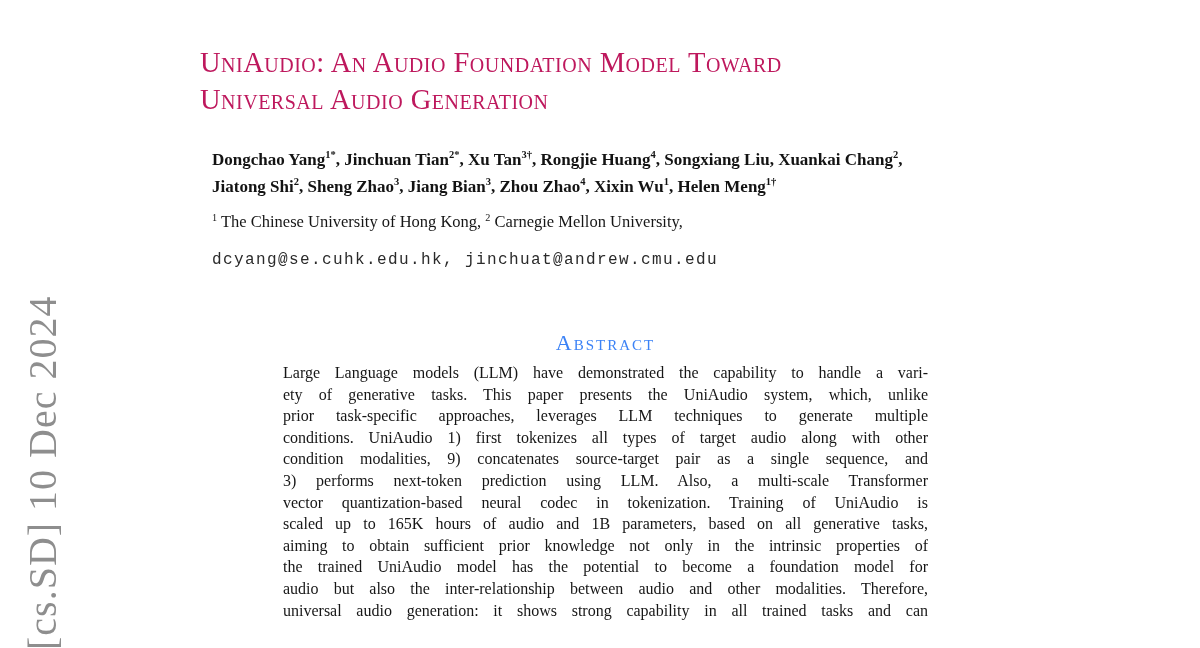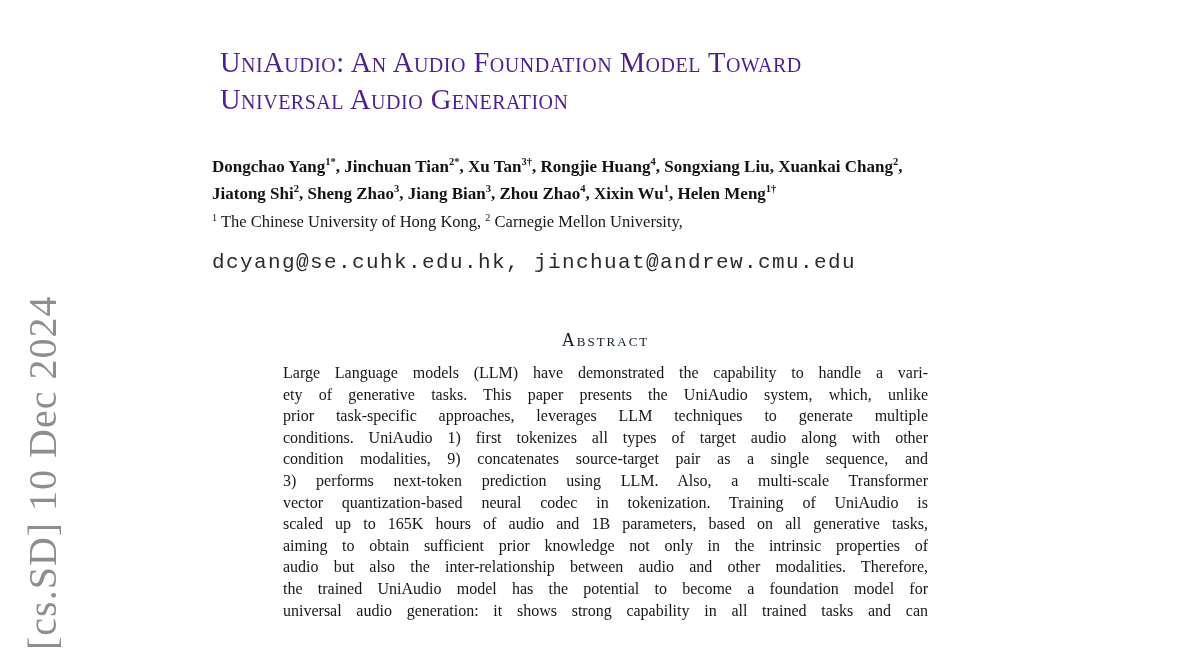--- a/index.html
+++ b/index.html
@@ -20,66 +20,66 @@
     transform: rotate(-90deg);
     font-size: 40px;
     line-height: 42px;
     letter-spacing: 1px;
     white-space: nowrap;
     font-family: "Liberation Serif", serif;
   }
 
   .title {
     position: absolute;
-    left: 220px; top: 44px;
+    left: 200px; top: 44px;
     font-variant: small-caps;
     font-size: 28.5px;
     line-height: 37px;
     letter-spacing: 0.5px;
     font-weight: 400;
-    color: #4c1d95;
+    color: #be185d;
   }
 
   .authors {
     position: absolute;
-    left: 212px; top: 154px;
+    left: 212px; top: 147px;
     font-size: 17px;
     font-weight: 700;
     line-height: 26.5px;
     color: #131313;
   }
   sup { font-size: 62%; line-height: 0; vertical-align: super; }
 
   .affils {
     position: absolute;
     left: 212px; top: 210px;
     font-size: 16.5px;
     font-weight: 400;
     line-height: 23px;
   }
 
   .emails {
     position: absolute;
     left: 212px; top: 251px;
     font-family: "Liberation Mono", monospace;
-    font-size: 21px;
+    font-size: 16px;
     letter-spacing: 1.4px;
     color: #2a2a2a;
     white-space: nowrap;
   }
 
   .abs-head {
     position: absolute;
     left: 283px; top: 330px;
     width: 645px;
     text-align: center;
     font-variant: small-caps;
-    font-size: 18px;
+    font-size: 22px;
     letter-spacing: 2px;
-    color: #0f172a;
+    color: #3b82f6;
   }
 
   .abstract {
     position: absolute;
     left: 283px; top: 362px;
     width: 645px;
     font-size: 16px;
   }
   .abs-line {
     text-align: justify;
@@ -117,18 +117,18 @@
   <div class="abstract">
       <div class="abs-line">Large Language models (LLM) have demonstrated the capability to handle a vari-</div>
       <div class="abs-line">ety of generative tasks. This paper presents the UniAudio system, which, unlike</div>
       <div class="abs-line">prior task-specific approaches, leverages LLM techniques to generate multiple</div>
       <div class="abs-line">conditions. UniAudio 1) first tokenizes all types of target audio along with other</div>
       <div class="abs-line">condition modalities, 9) concatenates source-target pair as a single sequence, and</div>
       <div class="abs-line">3) performs next-token prediction using LLM. Also, a multi-scale Transformer</div>
       <div class="abs-line">vector quantization-based neural codec in tokenization. Training of UniAudio is</div>
       <div class="abs-line">scaled up to 165K hours of audio and 1B parameters, based on all generative tasks,</div>
       <div class="abs-line">aiming to obtain sufficient prior knowledge not only in the intrinsic properties of</div>
+      <div class="abs-line">the trained UniAudio model has the potential to become a foundation model for</div>
       <div class="abs-line">audio but also the inter-relationship between audio and other modalities. Therefore,</div>
-      <div class="abs-line">the trained UniAudio model has the potential to become a foundation model for</div>
       <div class="abs-line">universal audio generation: it shows strong capability in all trained tasks and can</div>
     </div>
 
 </div>
 
 </body></html>

